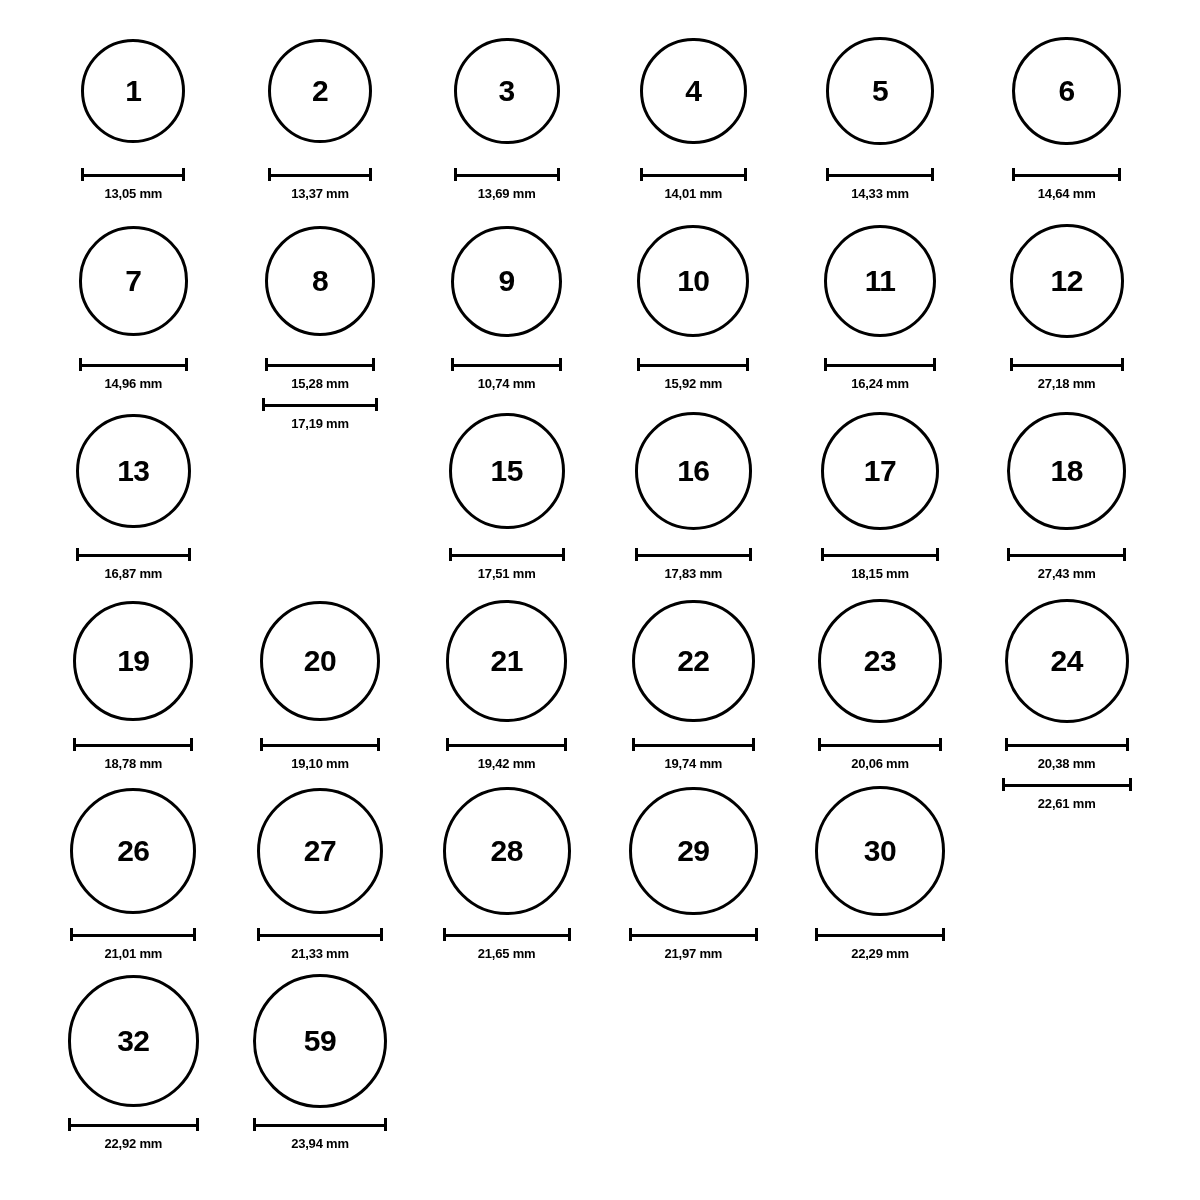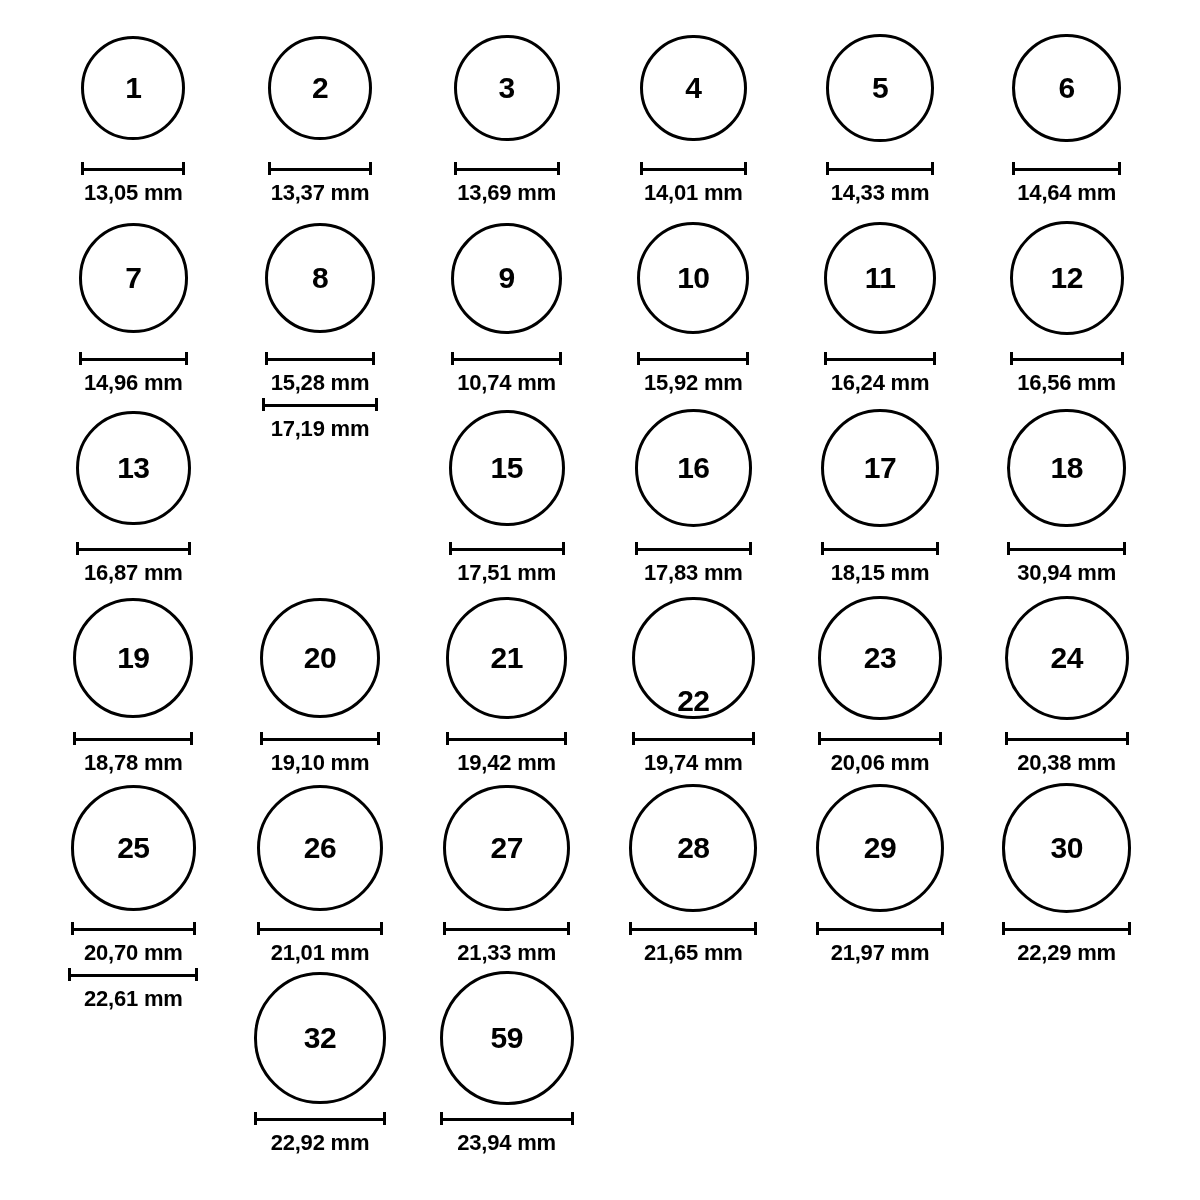--- a/index.html
+++ b/index.html
@@ -78,21 +78,21 @@
   .caliper .tick-right {
     position: absolute;
     top: 0;
     width: 3px;
     height: 13px;
     background: #000;
   }
   .caliper .tick-left { left: 0; }
   .caliper .tick-right { right: 0; }
   .mm {
-    font-size: 22px;
+    font-size: 13px;
     font-weight: bold;
     margin-top: 6px;
     white-space: nowrap;
     letter-spacing: -0.2px;
   }
 </style>
 </head>
 <body>
 
 <div id="chart">
@@ -267,21 +267,21 @@
           <div class="circle" style="width: 113.7px; height: 113.7px;">
             <span>12</span>
           </div>
         </div>
         <div class="measure">
           <div class="caliper" style="width: 113.7px;">
             <div class="bar"></div>
             <div class="tick-left"></div>
             <div class="tick-right"></div>
           </div>
-          <div class="mm">16,56 mm</div>
+          <div class="mm">27,18 mm</div>
         </div>
       </div>
       <div class="cell">
         <div class="circle-wrap">
           <div class="circle" style="width: 114.5px; height: 114.5px;">
             <span>13</span>
           </div>
         </div>
         <div class="measure">
           <div class="caliper" style="width: 114.5px;">
@@ -352,21 +352,21 @@
           <div class="circle" style="width: 118.9px; height: 118.9px;">
             <span>18</span>
           </div>
         </div>
         <div class="measure">
           <div class="caliper" style="width: 118.9px;">
             <div class="bar"></div>
             <div class="tick-left"></div>
             <div class="tick-right"></div>
           </div>
-          <div class="mm">30,94 mm</div>
+          <div class="mm">27,43 mm</div>
         </div>
       </div>
       <div class="cell">
         <div class="circle-wrap">
           <div class="circle" style="width: 119.8px; height: 119.8px;">
             <span>19</span>
           </div>
         </div>
         <div class="measure">
           <div class="caliper" style="width: 119.8px;">
@@ -402,21 +402,21 @@
           <div class="caliper" style="width: 121.5px;">
             <div class="bar"></div>
             <div class="tick-left"></div>
             <div class="tick-right"></div>
           </div>
           <div class="mm">19,42 mm</div>
         </div>
       </div>
       <div class="cell">
         <div class="circle-wrap">
-          <div class="circle" style="width: 122.4px; height: 122.4px; align-items: flex-end;">
+          <div class="circle" style="width: 122.4px; height: 122.4px;">
             <span>22</span>
           </div>
         </div>
         <div class="measure">
           <div class="caliper" style="width: 122.4px;">
             <div class="bar"></div>
             <div class="tick-left"></div>
             <div class="tick-right"></div>
           </div>
           <div class="mm">19,74 mm</div>
@@ -443,35 +443,20 @@
             <span>24</span>
           </div>
         </div>
         <div class="measure">
           <div class="caliper" style="width: 124.2px;">
             <div class="bar"></div>
             <div class="tick-left"></div>
             <div class="tick-right"></div>
           </div>
           <div class="mm">20,38 mm</div>
-        </div>
-      </div>
-      <div class="cell">
-        <div class="circle-wrap">
-          <div class="circle" style="width: 125.1px; height: 125.1px;">
-            <span>25</span>
-          </div>
-        </div>
-        <div class="measure">
-          <div class="caliper" style="width: 125.1px;">
-            <div class="bar"></div>
-            <div class="tick-left"></div>
-            <div class="tick-right"></div>
-          </div>
-          <div class="mm">20,70 mm</div>
         </div>
       </div>
       <div class="cell">
         <div class="circle-wrap">
           <div class="circle" style="width: 125.9px; height: 125.9px;">
             <span>26</span>
           </div>
         </div>
         <div class="measure">
           <div class="caliper" style="width: 125.9px;">

